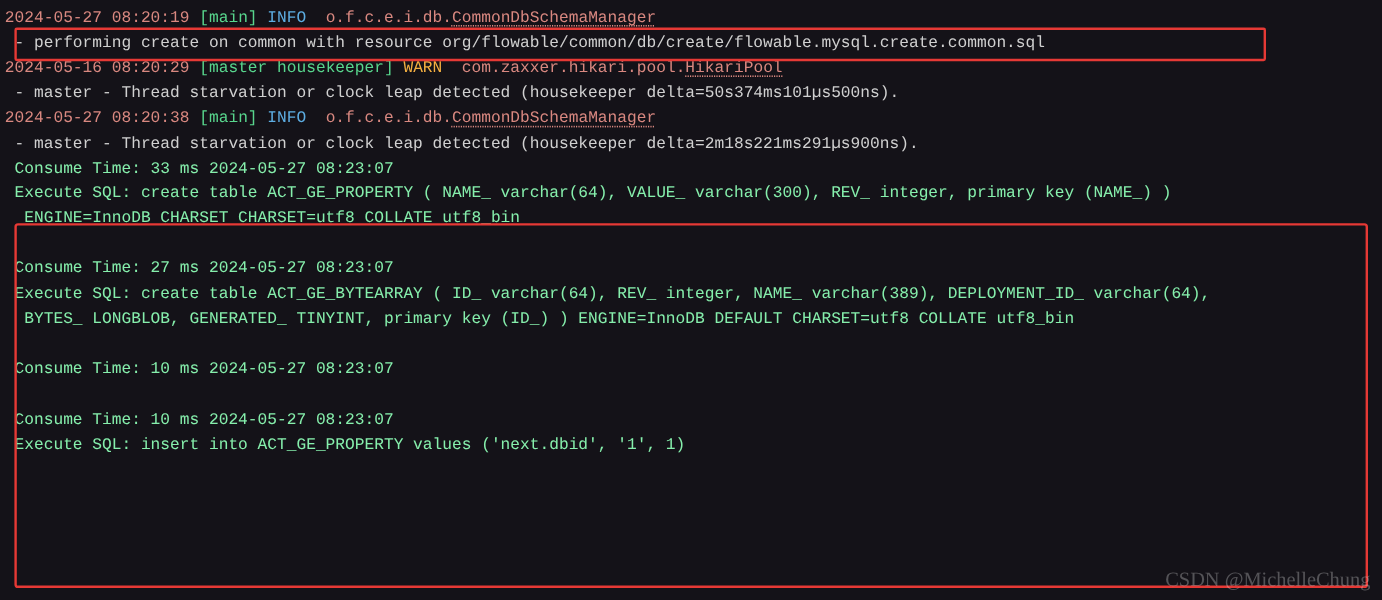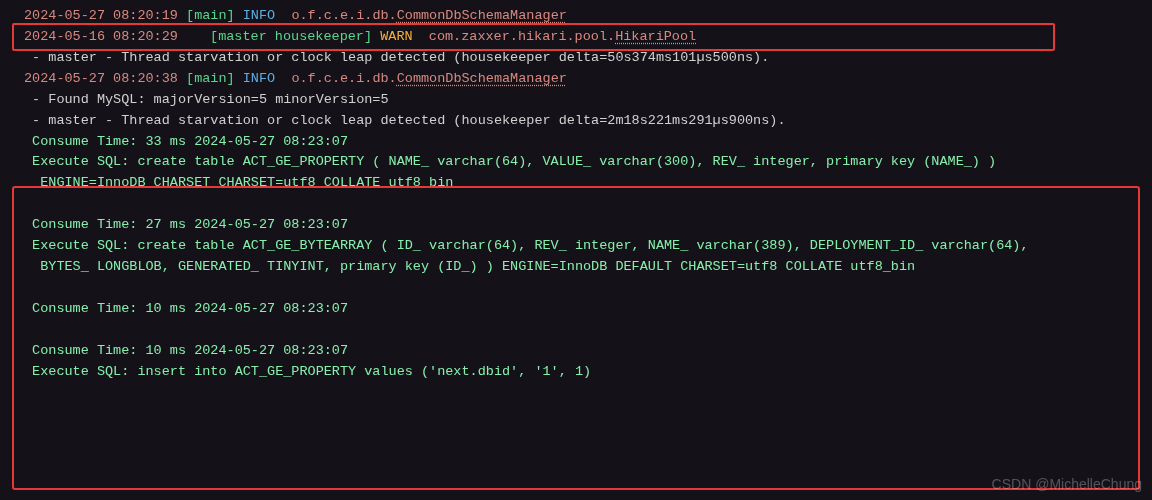--- a/index.html
+++ b/index.html
@@ -11,27 +11,27 @@
     font-family: "Consolas", "Menlo", "Courier New", monospace;
     font-size: 13.5px;
     line-height: 1.55;
     overflow: hidden;
   }
   .viewport {
     position: relative;
     width: 1152px;
     height: 500px;
     box-sizing: border-box;
-    padding: 6px 24px;
+    padding: 6px 4px;
     border-radius: 21px;
   }
   .row { white-space: pre; }
   .ts   { color: #d98880; }          
   .main { color: #58d68d; }          
-  .hk   { color: #58d68d; margin-left: 24px; }          
+  .hk   { color: #58d68d; }          
   .info { color: #5dade2; }          
   .warn { color: #f5b041; }          
   .cls  { color: #d98880; }          
   .clsu { color: #d98880; text-decoration: underline dotted; text-underline-offset: 3px; }
   .msg  { color: #d0d0d0; }          
   .sql  { color: #86efac; }          
   .box1 {
     position: absolute;
     left: 12px;
     top: 23px;
@@ -49,40 +49,40 @@
     height: 300px;
     border: 2px solid #e63935;
     border-radius: 3px;
     pointer-events: none;
   }
   .watermark {
     position: absolute;
     right: 10px;
     bottom: 4px;
     color: rgba(220,220,220,0.32);
-    font-family: Liberation Sans, sans-serif;
-    font-size: 14px;
+    font-family: Liberation Serif, serif;
+    font-size: 17px;
     pointer-events: none;
   }
 </style>
 </head>
 <body>
 
 <div class="viewport">
 
   <div class="row"><span class="ts">2024-05-27 08:20:19</span> <span class="main">[main]</span> <span class="info">INFO</span>  <span class="cls">o.f.c.e.i.db.</span><span class="clsu">CommonDbSchemaManager</span></div>
 
+  <div class="row"><span class="msg"> - performing create on common with resource org/flowable/common/db/create/flowable.mysql.create.common.sql</span></div>
 
   <div class="row"><span class="ts">2024-05-16 08:20:29</span> <span class="hk">[master housekeeper]</span> <span class="warn">WARN</span>  <span class="cls">com.zaxxer.hikari.pool.</span><span class="clsu">HikariPool</span></div>
 
   <div class="row"><span class="msg"> - master - Thread starvation or clock leap detected (housekeeper delta=50s374ms101µs500ns).</span></div>
 
   <div class="row"><span class="ts">2024-05-27 08:20:38</span> <span class="main">[main]</span> <span class="info">INFO</span>  <span class="cls">o.f.c.e.i.db.</span><span class="clsu">CommonDbSchemaManager</span></div>
 
-  <div class="row"><span class="msg"> - Found MySQL: majorVersion=5 minorVersion=5</span></div>
 
 
   <div class="row"><span class="msg"> - master - Thread starvation or clock leap detected (housekeeper delta=2m18s221ms291µs900ns).</span></div>
 
   <div class="row"><span class="sql"> Consume Time: 33 ms 2024-05-27 08:23:07</span></div>
   <div class="row"><span class="sql"> Execute SQL: create table ACT_GE_PROPERTY ( NAME_ varchar(64), VALUE_ varchar(300), REV_ integer, primary key (NAME_) )</span></div>
   <div class="row"><span class="sql">  ENGINE=InnoDB CHARSET CHARSET=utf8 COLLATE utf8_bin</span></div>
   <div class="row"><span class="sql"> </span></div>
   <div class="row"><span class="sql"> Consume Time: 27 ms 2024-05-27 08:23:07</span></div>
   <div class="row"><span class="sql"> Execute SQL: create table ACT_GE_BYTEARRAY ( ID_ varchar(64), REV_ integer, NAME_ varchar(389), DEPLOYMENT_ID_ varchar(64),</span></div>

